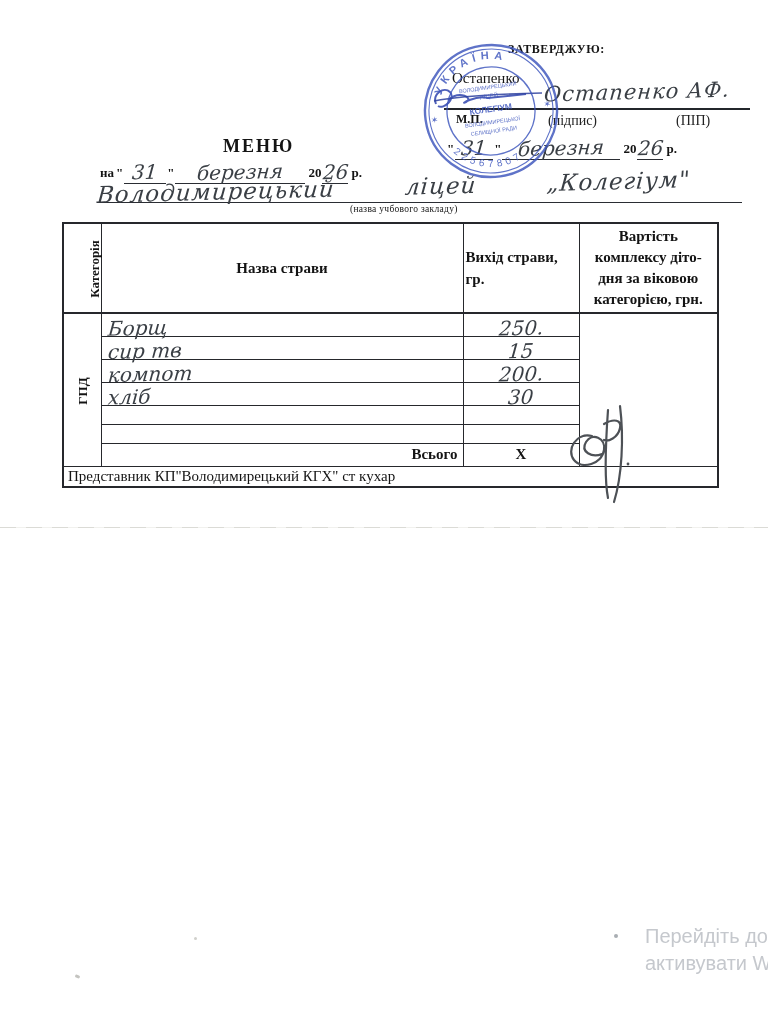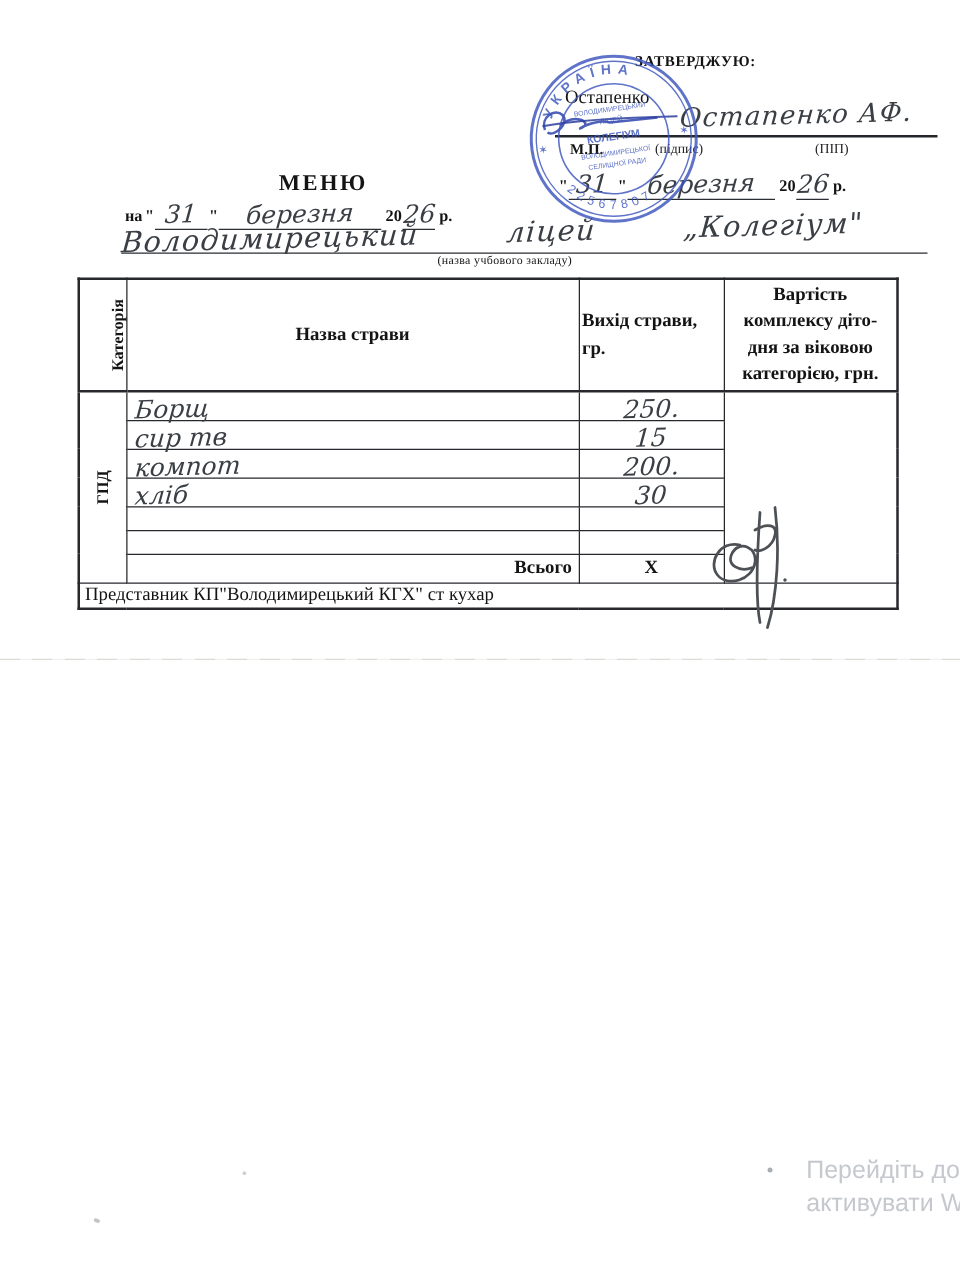--- a/index.html
+++ b/index.html
@@ -7,21 +7,21 @@
   #page{position:relative;width:768px;height:1019px;background:#ffffff;overflow:hidden;}
   .abs{position:absolute;}
   .printed{color:#141414;}
   .hw{font-family:"DejaVu Serif",serif;font-style:italic;color:#3a3f45;display:inline-block;transform:rotate(-1.5deg) skewX(-6deg);}
   
   .apr-title{left:508px;top:42px;font-size:12px;font-weight:bold;letter-spacing:.6px;}
   .apr-role{left:452px;top:70px;font-size:15px;}
   .sig-line{left:444px;top:80px;width:306px;height:28px;border-bottom:2px solid #23262b;}
   .sig-name{left:544px;top:80px;font-size:21px;letter-spacing:1px;}
   .apr-mp{left:456px;top:112px;font-size:12px;font-weight:bold;}
-  .cap{font-size:11px;color:#232323;}
+  .cap{font-size:14px;color:#232323;margin-left:24px;}
   .sig-cap{left:524px;top:113px;}
   .name-cap{left:652px;top:113px;}
   .date-row{display:flex;align-items:flex-end;}
   .apr-date{left:446px;top:132px;height:28px;}
   .pq{font-size:13px;font-weight:bold;padding:0 1px 3px 1px;}
   .blank{border-bottom:1.6px solid #2a2d33;text-align:center;}
   .blank .hw{font-size:20px;line-height:14px;}
   .d-day{width:38px;}
   .d-month{width:118px;}
   .d-year{width:26px;}

